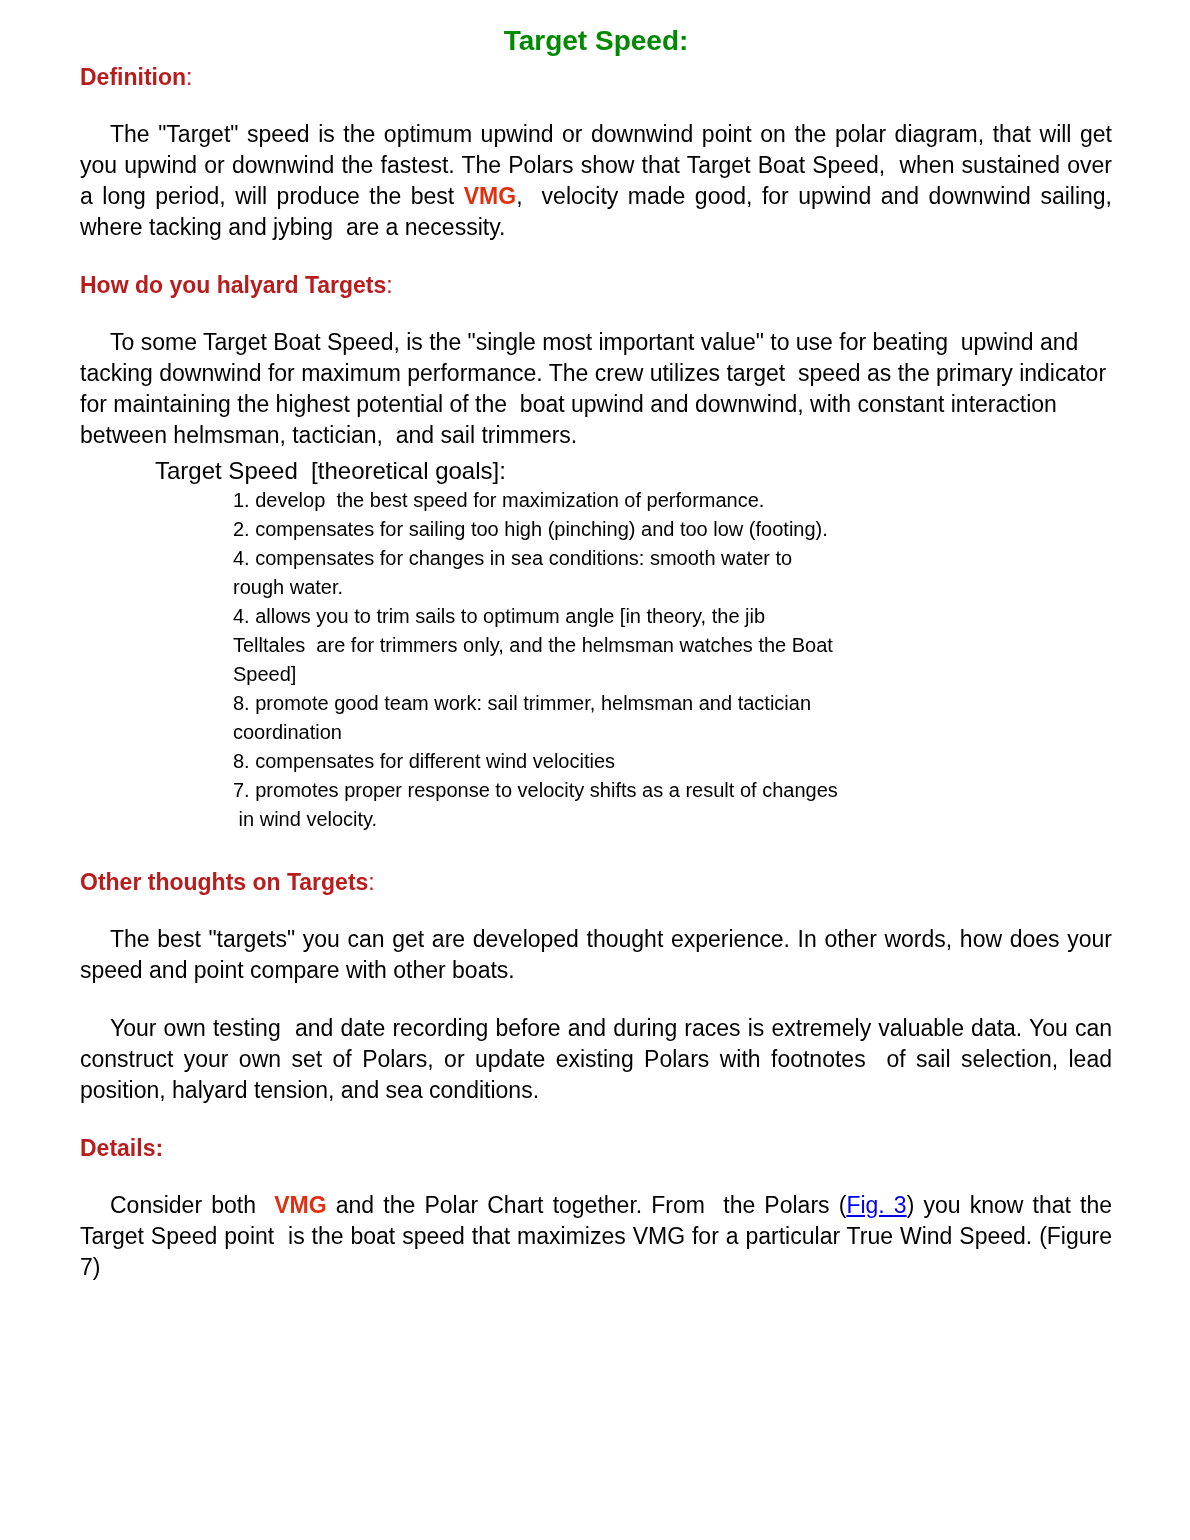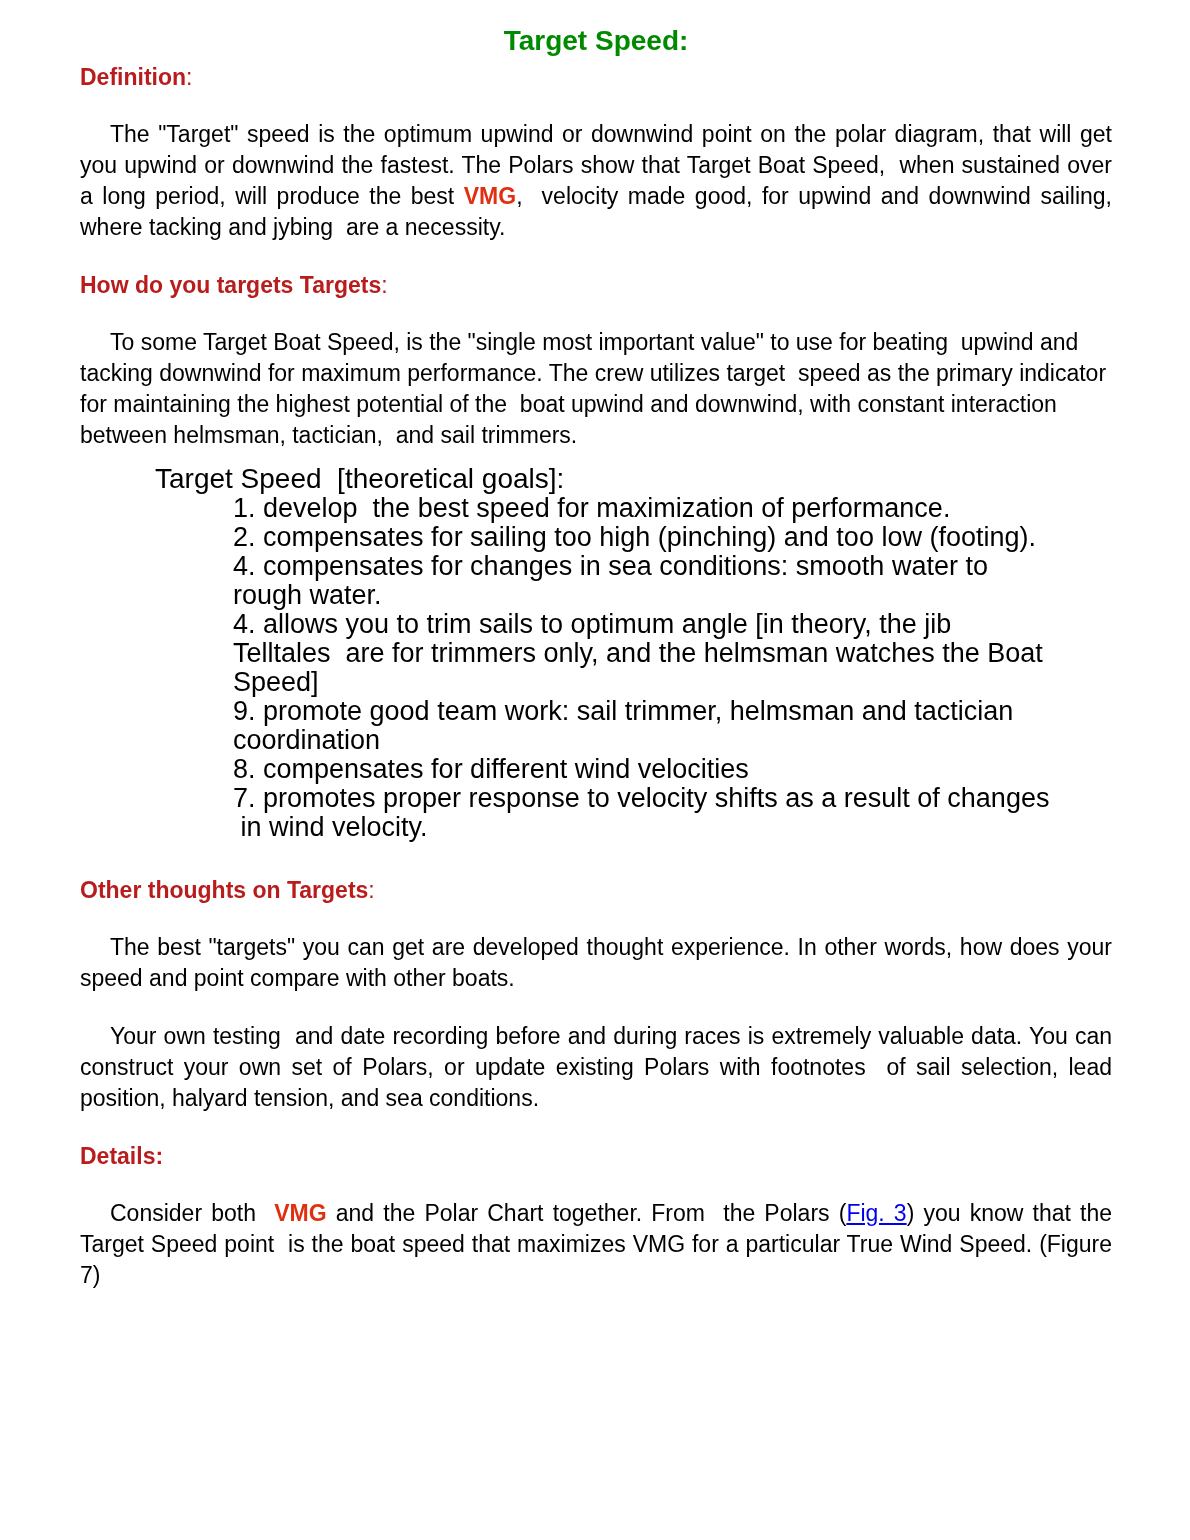--- a/index.html
+++ b/index.html
@@ -43,28 +43,28 @@
   .para {
     font-size: 23px;
     line-height: 31px;
     margin: 0 0 27px 0;
     white-space: pre-wrap;
   }
   .justify { text-align: justify; }
   .indent { text-indent: 30px; }
   .no-gap { margin-bottom: 0; }
   .subheading {
-    font-size: 28px;
+    font-size: 24px;
     line-height: 31px;
-    margin: 12px 0 0 75px;
+    margin: 4px 0 0 75px;
     white-space: pre-wrap;
   }
   .goal-list {
     margin: 0 0 0 153px;
-    font-size: 27px;
+    font-size: 20px;
     line-height: 29px;
   }
   .goal-item {
     white-space: pre-wrap;
   }
   .vmg {
     color: var(--vmg-red, #e03010);
     font-weight: bold;
   }
   .fig-link {
@@ -77,35 +77,35 @@
 <body>
 
 <div class="page">
 
   <h1 class="title">Target Speed:</h1>
 
   <h2 class="heading"><span>Definition</span><span class="h-colon">:</span></h2>
 
   <p class="para justify indent"><span>The "Target" speed is the optimum upwind or downwind point on the polar diagram, that will get you upwind or downwind the fastest. The Polars show that Target Boat Speed,  when sustained over a long period, will produce the best </span><span class="vmg">VMG</span><span>,  velocity made good, for upwind and downwind sailing, where tacking and jybing  are a necessity.</span></p>
 
-  <h2 class="heading mt-utilize"><span>How do you  targets Targets</span><span class="h-colon">:</span></h2>
+  <h2 class="heading mt-utilize"><span>How do you  halyard Targets</span><span class="h-colon">:</span></h2>
 
   <p class="para indent no-gap">To some Target Boat Speed, is the "single most important value" to use for beating  upwind and tacking downwind for maximum performance. The crew utilizes target  speed as the primary indicator for maintaining the highest potential of the  boat upwind and downwind, with constant interaction between helmsman, tactician,  and sail trimmers.</p>
 
   <div class="subheading">Target Speed  [theoretical goals]:</div>
 
   <div class="goal-list">
     <div class="goal-item">1. develop  the best speed for maximization of performance.</div>
     <div class="goal-item">2. compensates for sailing too high (pinching) and too low (footing).</div>
     <div class="goal-item">4. compensates for changes in sea conditions: smooth water to
 rough water.</div>
     <div class="goal-item">4. allows you to trim sails to optimum angle [in theory, the jib
 Telltales  are for trimmers only, and the helmsman watches the Boat
 Speed]</div>
-    <div class="goal-item">9. promote good team work: sail trimmer, helmsman and tactician
+    <div class="goal-item">8. promote good team work: sail trimmer, helmsman and tactician
 coordination</div>
     <div class="goal-item">8. compensates for different wind velocities</div>
     <div class="goal-item">7. promotes proper response to velocity shifts as a result of changes
  in wind velocity.</div>
   </div>
 
   <h2 class="heading mt-other"><span>Other thoughts on Targets</span><span class="h-colon">:</span></h2>
 
   <p class="para justify indent">The best "targets" you can get are developed thought experience. In other words, how does your  speed and point compare with other boats.</p>
 

